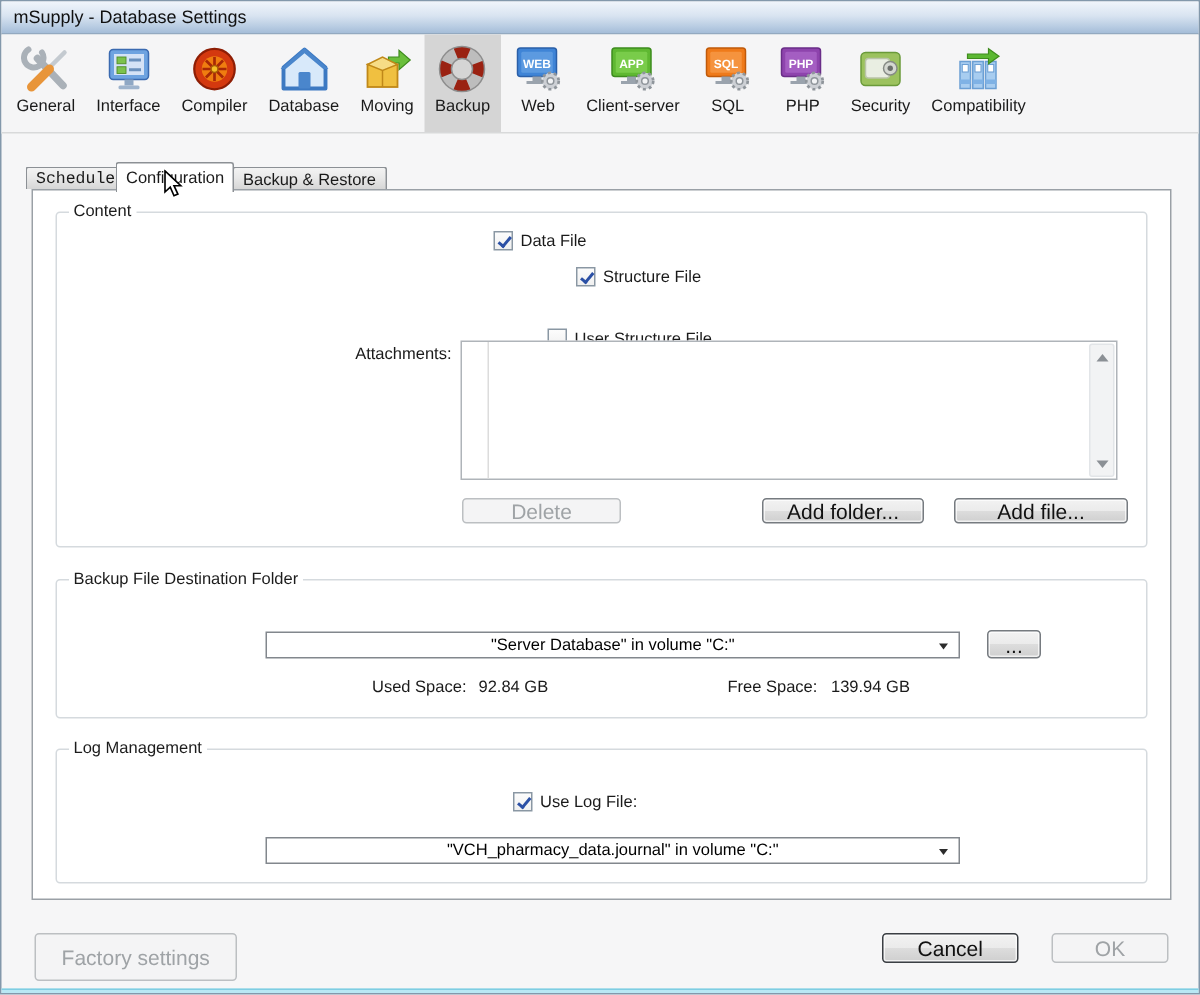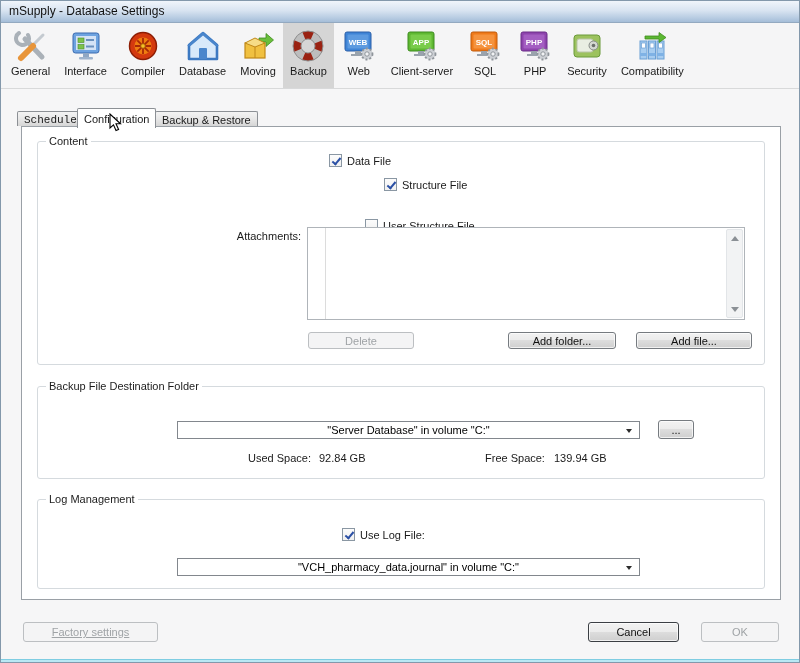--- a/index.html
+++ b/index.html
@@ -46,21 +46,21 @@
   
   .listbox { position:absolute; left:306px; top:226px; width:438px; height:93px; background:#fff; border:1px solid #afb4b9; z-index:5; }
   .listbox-divider { position:absolute; left:17px; top:0; bottom:0; width:1px; background:#dcdcdc; }
   .vscrollbar { position:absolute; right:1px; top:1px; bottom:1px; width:17px; background:#f2f3f4; border:1px solid #e2e5e8; border-radius:2px; }
   .scroll-arrow { position:absolute; left:0; width:15px; height:14px; display:flex; align-items:center; justify-content:center; }
   .scroll-arrow.up { top:1px; } .scroll-arrow.down { bottom:1px; }
   .tri-up { width:0; height:0; border-left:4px solid transparent; border-right:4px solid transparent; border-bottom:5px solid #8b9095; }
   .tri-down { width:0; height:0; border-left:4px solid transparent; border-right:4px solid transparent; border-top:5px solid #8b9095; }
 
   
-  .btn { position:absolute; font-size:11px; text-align:center; border-radius:3px; z-index:6;
+  .btn { position:absolute; font-size:14px; text-align:center; border-radius:3px; z-index:6;
     background:linear-gradient(#f2f2f2,#ebebeb 50%,#dddddd 50%,#cfcfcf); border:1px solid #767b80;
     box-shadow:inset 0 0 0 1px rgba(255,255,255,.7); color:#111; cursor:default; }
   .btn.disabled { background:#f4f4f5; border:1px solid #bcbfc2; box-shadow:none; color:#9fa3a6; }
   .btn.default { border:1px solid #3b3f44; }
   .btn-inner { display:flex; align-items:center; justify-content:center; height:100%; }
 
   
   .combo { position:absolute; height:18px; background:#fff; border:1px solid #82878d; z-index:6; display:flex; align-items:center; justify-content:center; cursor:default; }
   .combo-text { font-size:11px; color:#000; }
   .combo-arrow { position:absolute; right:7px; top:7px; width:0; height:0; border-left:3.5px solid transparent; border-right:3.5px solid transparent; border-top:4px solid #2c2c2c; }
@@ -326,21 +326,21 @@
   <div class="cb-row" style="left:341px; top:527px;">
     <span class="checkbox checked"></span>
     <span class="cb-label">Use Log File:</span>
   </div>
 
   <div class="combo" style="left:176px; top:557px; width:463px;">
     <span class="combo-text">"VCH_pharmacy_data.journal" in volume "C:"</span>
     <span class="combo-arrow"></span>
   </div>
 
-  <div class="btn disabled" style="left:22px; top:621px; width:135px; height:20px;text-decoration:underline;">
+  <div class="btn disabled" style="left:22px; top:621px; width:135px; height:32px;">
     <div class="btn-inner">Factory settings</div>
   </div>
   <div class="btn default" style="left:587px; top:621px; width:91px; height:20px;">
     <div class="btn-inner">Cancel</div>
   </div>
   <div class="btn disabled" style="left:700px; top:621px; width:78px; height:20px;">
     <div class="btn-inner">OK</div>
   </div>
 
   <div class="cursor" style="left:108px; top:112px;">

